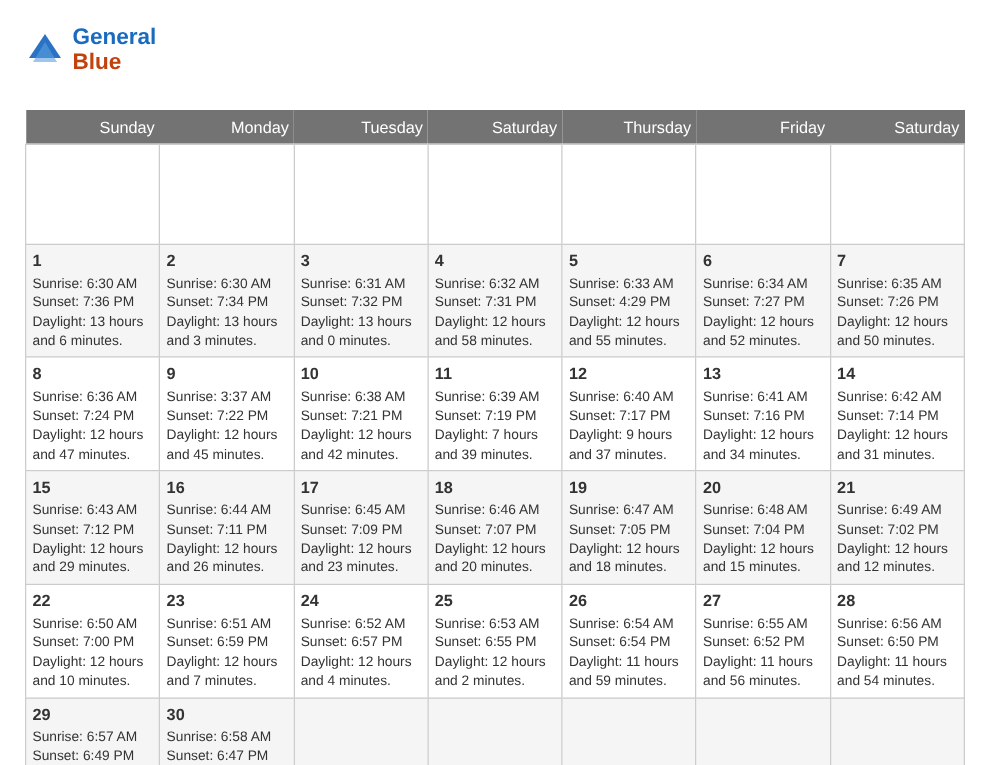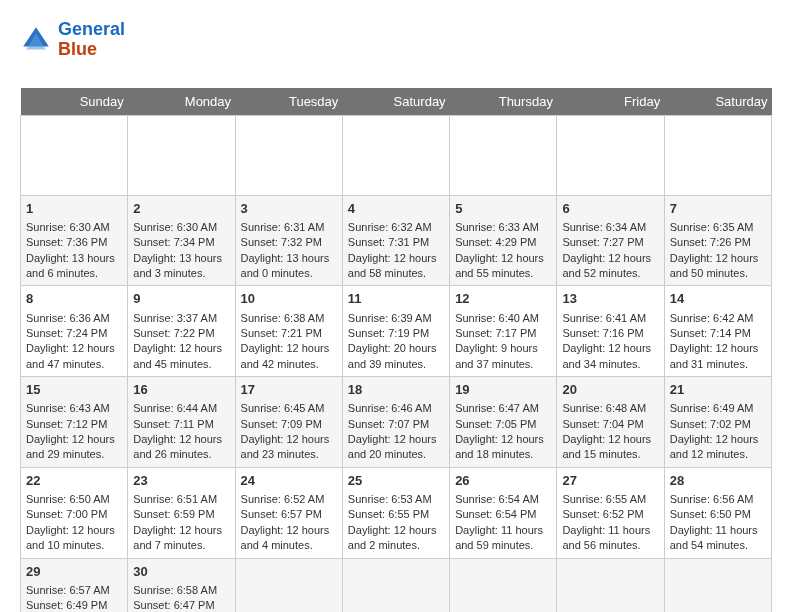--- a/index.html
+++ b/index.html
@@ -185,21 +185,21 @@
         <td>
           <span class="day-num">10</span>
           <div>Sunrise: 6:38 AM</div>
           <div>Sunset: 7:21 PM</div>
           <div>Daylight: 12 hours and 42 minutes.</div>
         </td>
         <td>
           <span class="day-num">11</span>
           <div>Sunrise: 6:39 AM</div>
           <div>Sunset: 7:19 PM</div>
-          <div>Daylight: 20 hours and 39 minutes.</div>
+          <div>Daylight: 7 hours and 39 minutes.</div>
         </td>
         <td>
           <span class="day-num">12</span>
           <div>Sunrise: 6:40 AM</div>
           <div>Sunset: 7:17 PM</div>
           <div>Daylight: 9 hours and 37 minutes.</div>
         </td>
         <td>
           <span class="day-num">13</span>
           <div>Sunrise: 6:41 AM</div>

